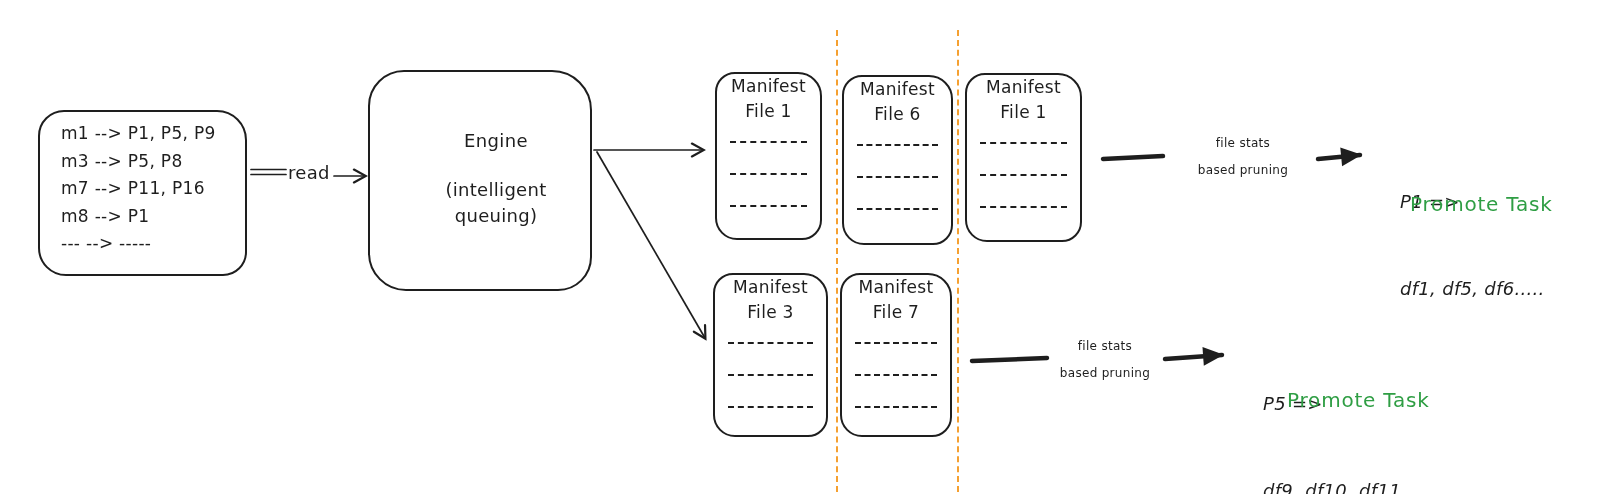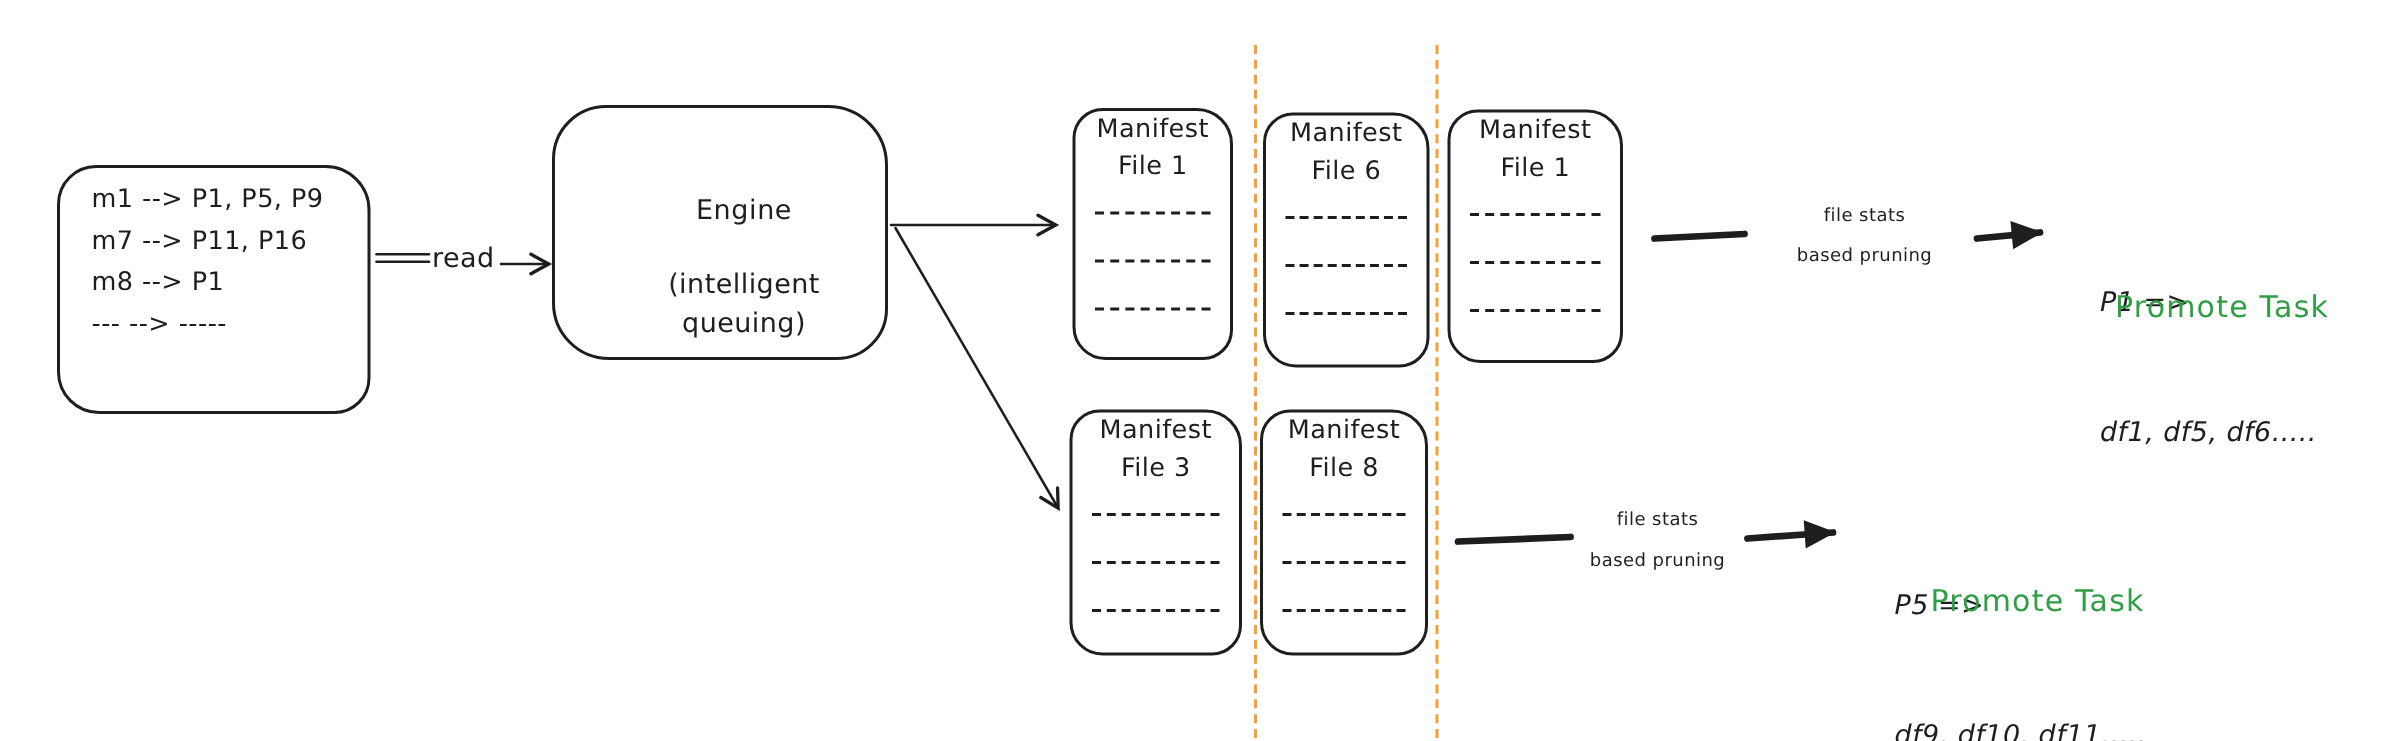--- a/index.html
+++ b/index.html
@@ -24,21 +24,21 @@
   
   .node-box {
     position: absolute;
     border: 2.4px solid var(--ink);
     background: var(--background);
     border-radius: 26px 30px 24px 28px;
   }
   .mapping-box { left: 38px; top: 110px; width: 209px; height: 166px; padding: 8px 0 0 21px; }
   .mapping-box .map-line { font-size: 17px; line-height: 27.5px; white-space: pre; letter-spacing: 0.3px; }
 
-  .engine-box { left: 368px; top: 70px; width: 224px; height: 170px; border-radius: 36px 40px 34px 38px; text-align: center; padding-top: 58px; padding-left: 32px; }
+  .engine-box { left: 368px; top: 70px; width: 224px; height: 221px; border-radius: 36px 40px 34px 38px; text-align: center; padding-top: 58px; padding-left: 32px; }
   .engine-title { font-size: 18px; letter-spacing: 0.4px; }
   .engine-sub { font-size: 18px; margin: 26px auto 0; width: 140px; line-height: 26px; letter-spacing: 0.3px; }
 
   .card {
     position: absolute;
     border: 2.4px solid var(--ink);
     background: var(--background);
     border-radius: 20px 24px 20px 22px;
   }
   .card-title { text-align: center; font-size: 17px; line-height: 25px; letter-spacing: 0.3px; }
@@ -101,20 +101,21 @@
     <g>
       <path class="bold" d="M1165,359 L1222,355" marker-end="url(#tri)"></path>
     </g>
   </svg>
 
   <div class="vdivider" style="left:836px;"></div>
   <div class="vdivider" style="left:957px;"></div>
 
   <div class="node-box mapping-box">
     <div class="map-line">m1 --&gt; P1, P5, P9</div>
+    <div class="map-line">m3 --&gt; P5, P8</div>
     <div class="map-line">m7 --&gt; P11, P16</div>
     <div class="map-line">m8 --&gt; P1</div>
     <div class="map-line">--- --&gt; -----</div>
   </div>
 
   <div class="abs read-label" style="left:288px; top:162px;">read</div>
 
   <div class="node-box engine-box">
     <div class="engine-title">Engine</div>
     <div class="engine-sub">(intelligent queuing)</div>
@@ -156,21 +157,21 @@
       <div>File 3</div>
     </div>
     <div class="dash-row first"></div>
     <div class="dash-row next"></div>
     <div class="dash-row next"></div>
   </div>
 
   <div class="card" style="left:840px; top:273px; width:112px; height:164px;">
     <div class="card-title">
       <div>Manifest</div>
-      <div>File 8</div>
+      <div>File 7</div>
     </div>
     <div class="dash-row first"></div>
     <div class="dash-row next"></div>
     <div class="dash-row next"></div>
   </div>
 
   <div class="abs flow-label" style="left:1173px; top:130px;">
     <div>file stats</div>
     <div>based pruning</div>
   </div>

